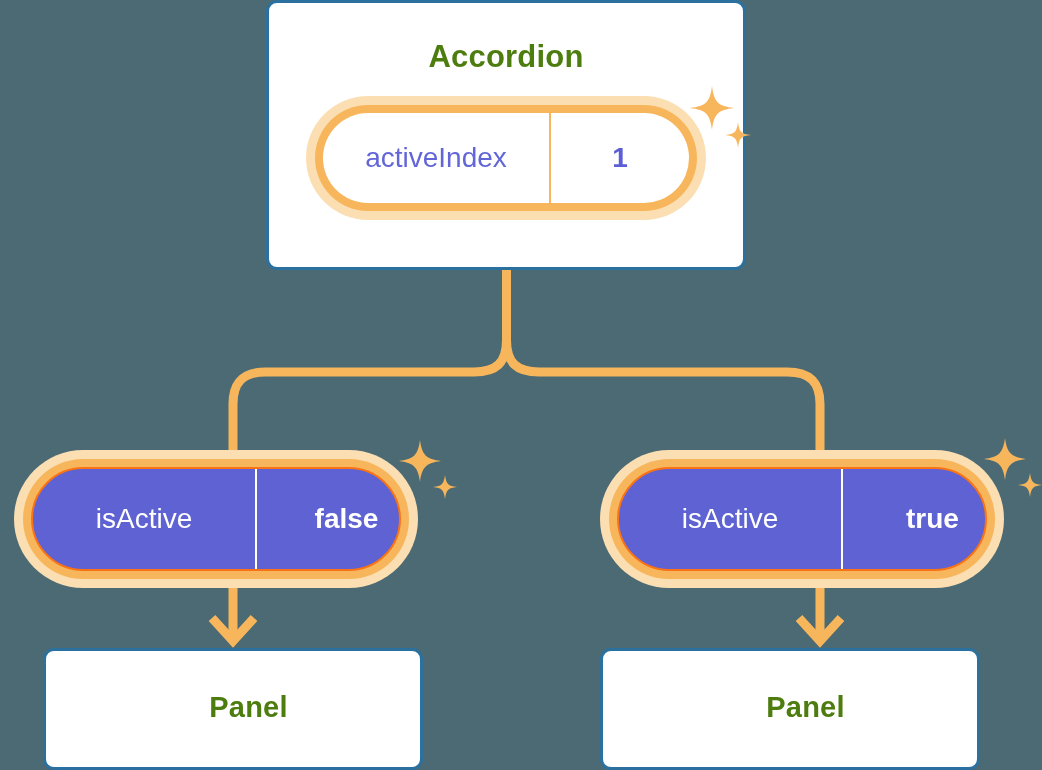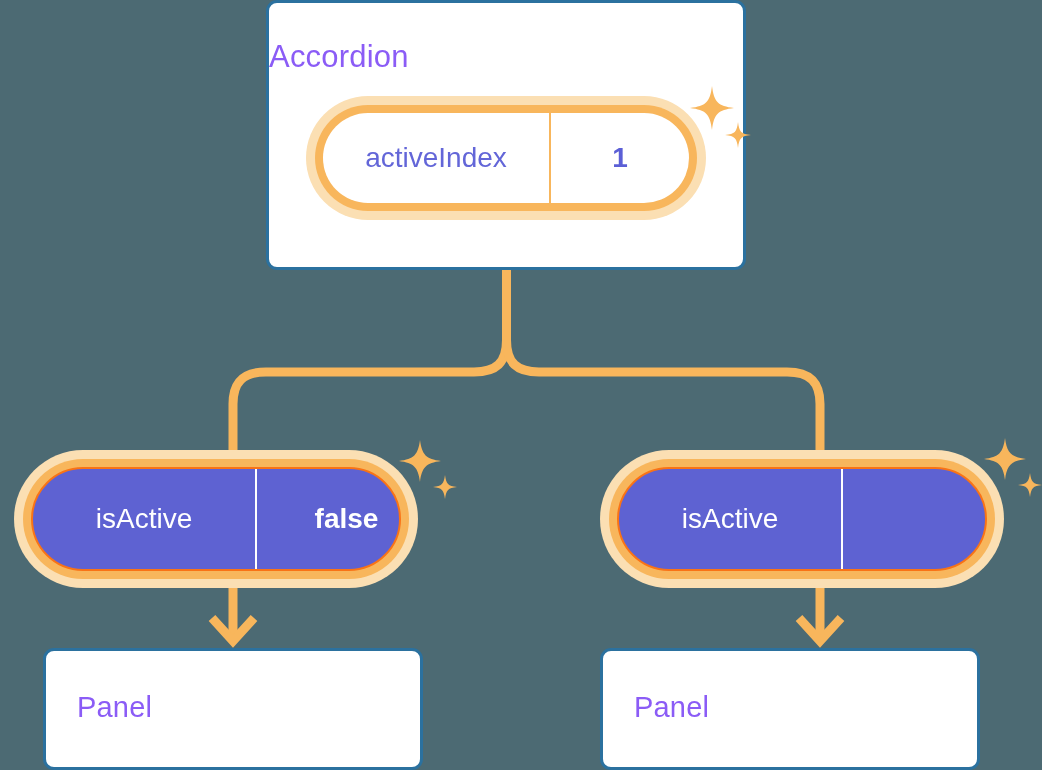--- a/index.html
+++ b/index.html
@@ -38,25 +38,25 @@
   .node-box {
     position: absolute;
     background: #ffffff;
     border: 3px solid #2b719f;
     border-radius: 11px;
     box-sizing: border-box;
     z-index: 3;
   }
 
   .node-title {
-    color: #8b5cf6;
+    color: #4d7c0f;
     font-size: 31px;
-    font-weight: 400;
+    font-weight: 700;
     letter-spacing: 0.2px;
-    text-align: left;
+    text-align: center;
     white-space: nowrap;
   }
 
   
   #root-card {
     left: 266px;
     top: 0px;
     width: 480px;
     height: 270px;
   }
@@ -232,20 +232,21 @@
     <path fill="#f8b65c" d="M 22 2 C 24 17, 28 21, 43 23 C 28 25, 24 29, 22 44 C 20 29, 16 25, 1 23 C 16 21, 20 17, 22 2 Z"></path>
     <path fill="#f8b65c" d="M 47 37 C 48.2 46, 50 48, 59 49 C 50 50, 48.2 52, 47 61 C 45.8 52, 44 50, 35 49 C 44 48, 45.8 46, 47 37 Z"></path>
   </svg>
 
   <div class="pill solid child" id="pill-right">
     <div class="halo"></div>
     <div class="ring"></div>
     <div class="body">
       <div class="cell key">isActive</div>
       <div class="divider"></div>
+      <div class="cell value">true</div>
     </div>
   </div>
 
   <svg class="sparkle-group" id="sparkle-right" width="62" height="70" viewBox="0 0 62 70">
     <path fill="#f8b65c" d="M 22 2 C 24 17, 28 21, 43 23 C 28 25, 24 29, 22 44 C 20 29, 16 25, 1 23 C 16 21, 20 17, 22 2 Z"></path>
     <path fill="#f8b65c" d="M 47 37 C 48.2 46, 50 48, 59 49 C 50 50, 48.2 52, 47 61 C 45.8 52, 44 50, 35 49 C 44 48, 45.8 46, 47 37 Z"></path>
   </svg>
 
   <div class="node-box panel-card" id="panel-left">
     <div class="node-title">Panel</div>

